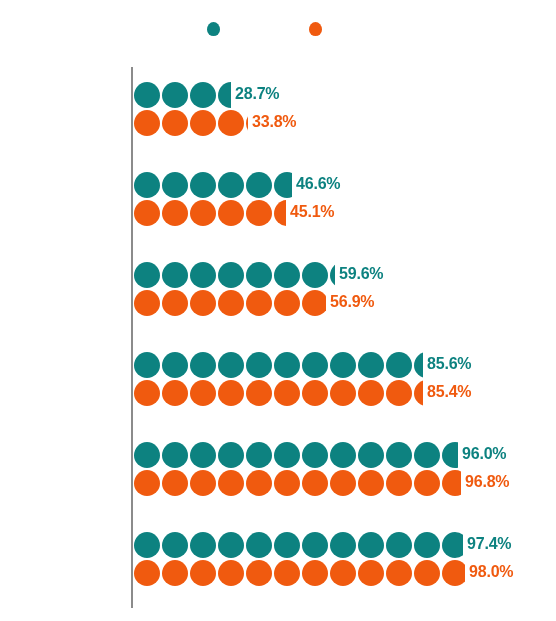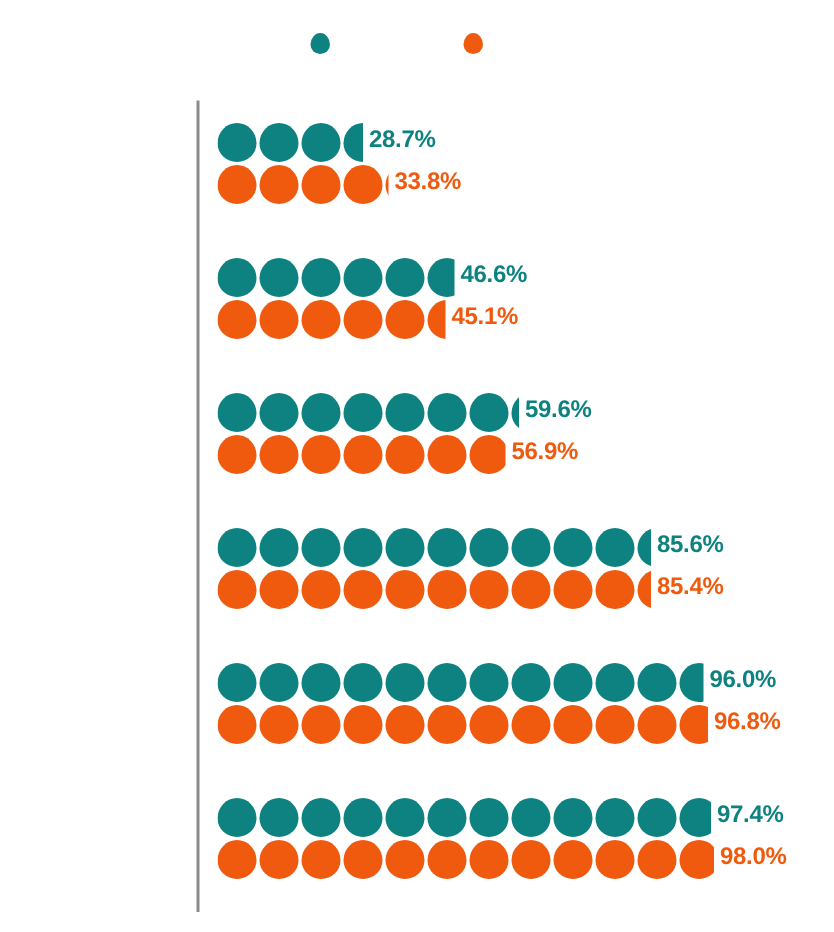--- a/index.html
+++ b/index.html
@@ -63,21 +63,21 @@
     height: 541px;
     background: #8b8b8b;
   }
 
   .group {
     position: absolute;
     left: 133px;
   }
   .bar-row {
     position: absolute;
-    left: 12px;
+    left: 1px;
     height: 26px;
     white-space: nowrap;
     text-align: right;
   }
   .pictobar {
     position: relative;
     height: 26px;
     overflow: hidden;
     display: inline-block;
     vertical-align: top;

